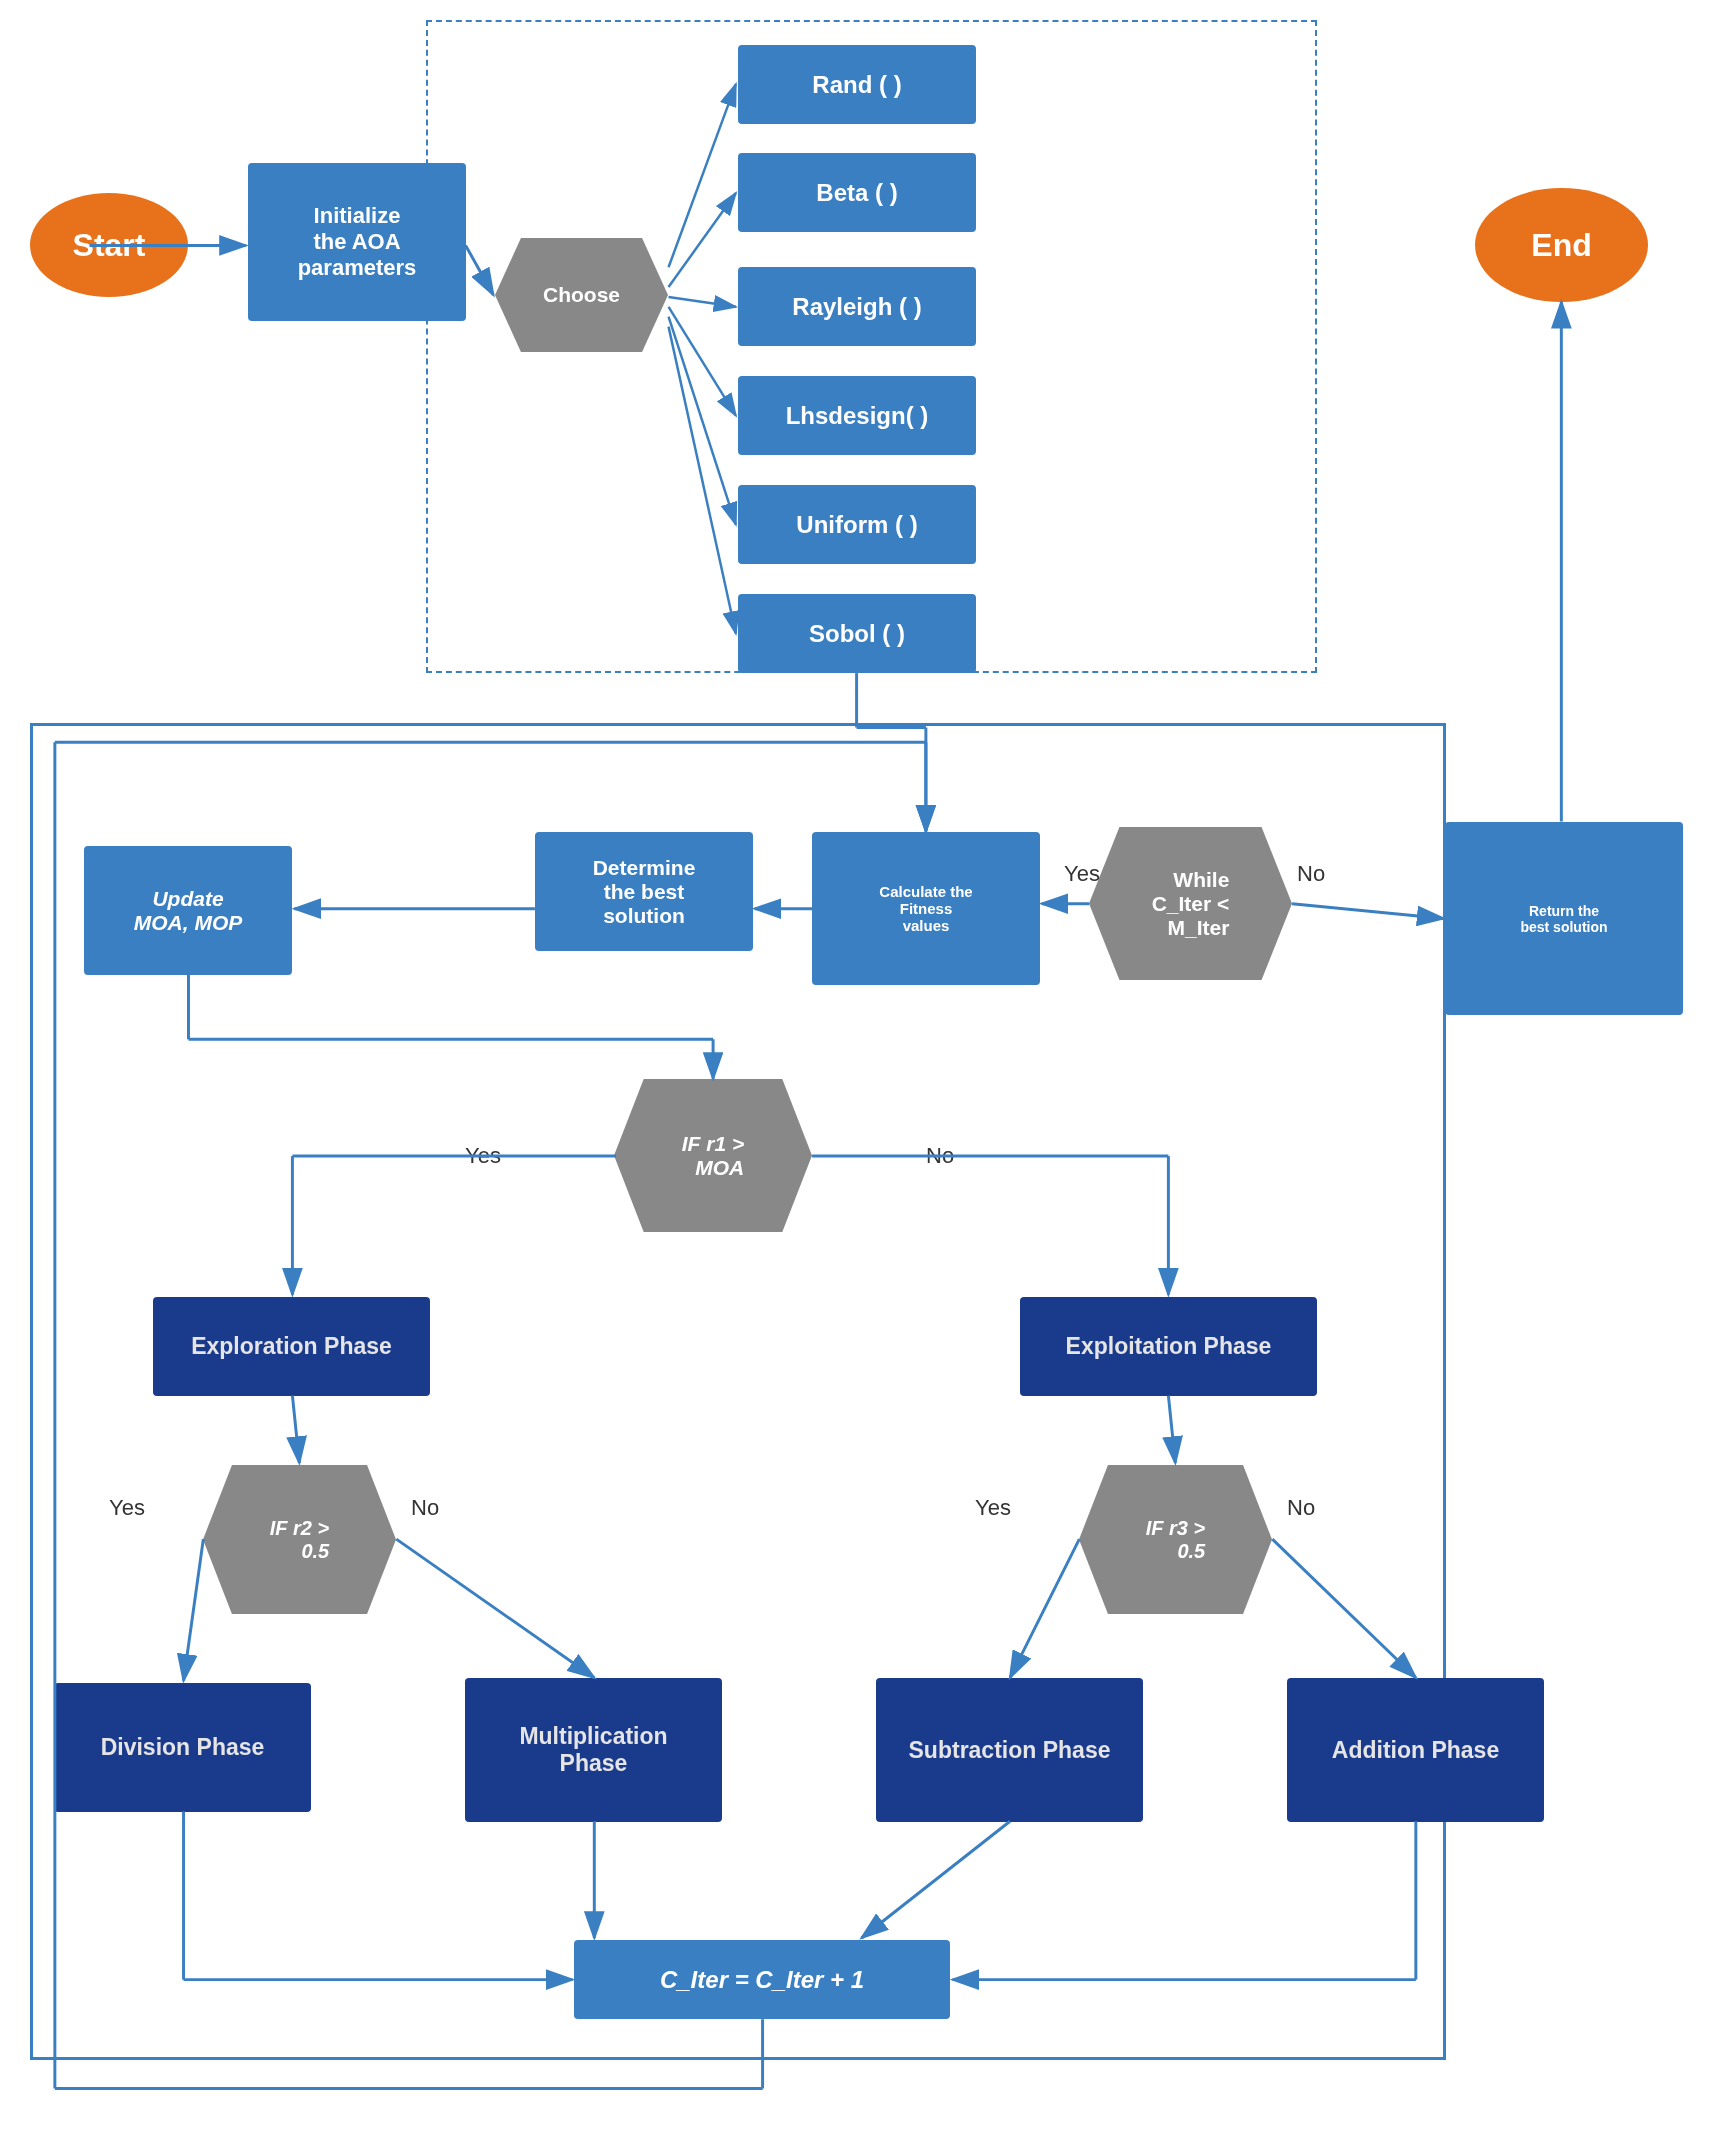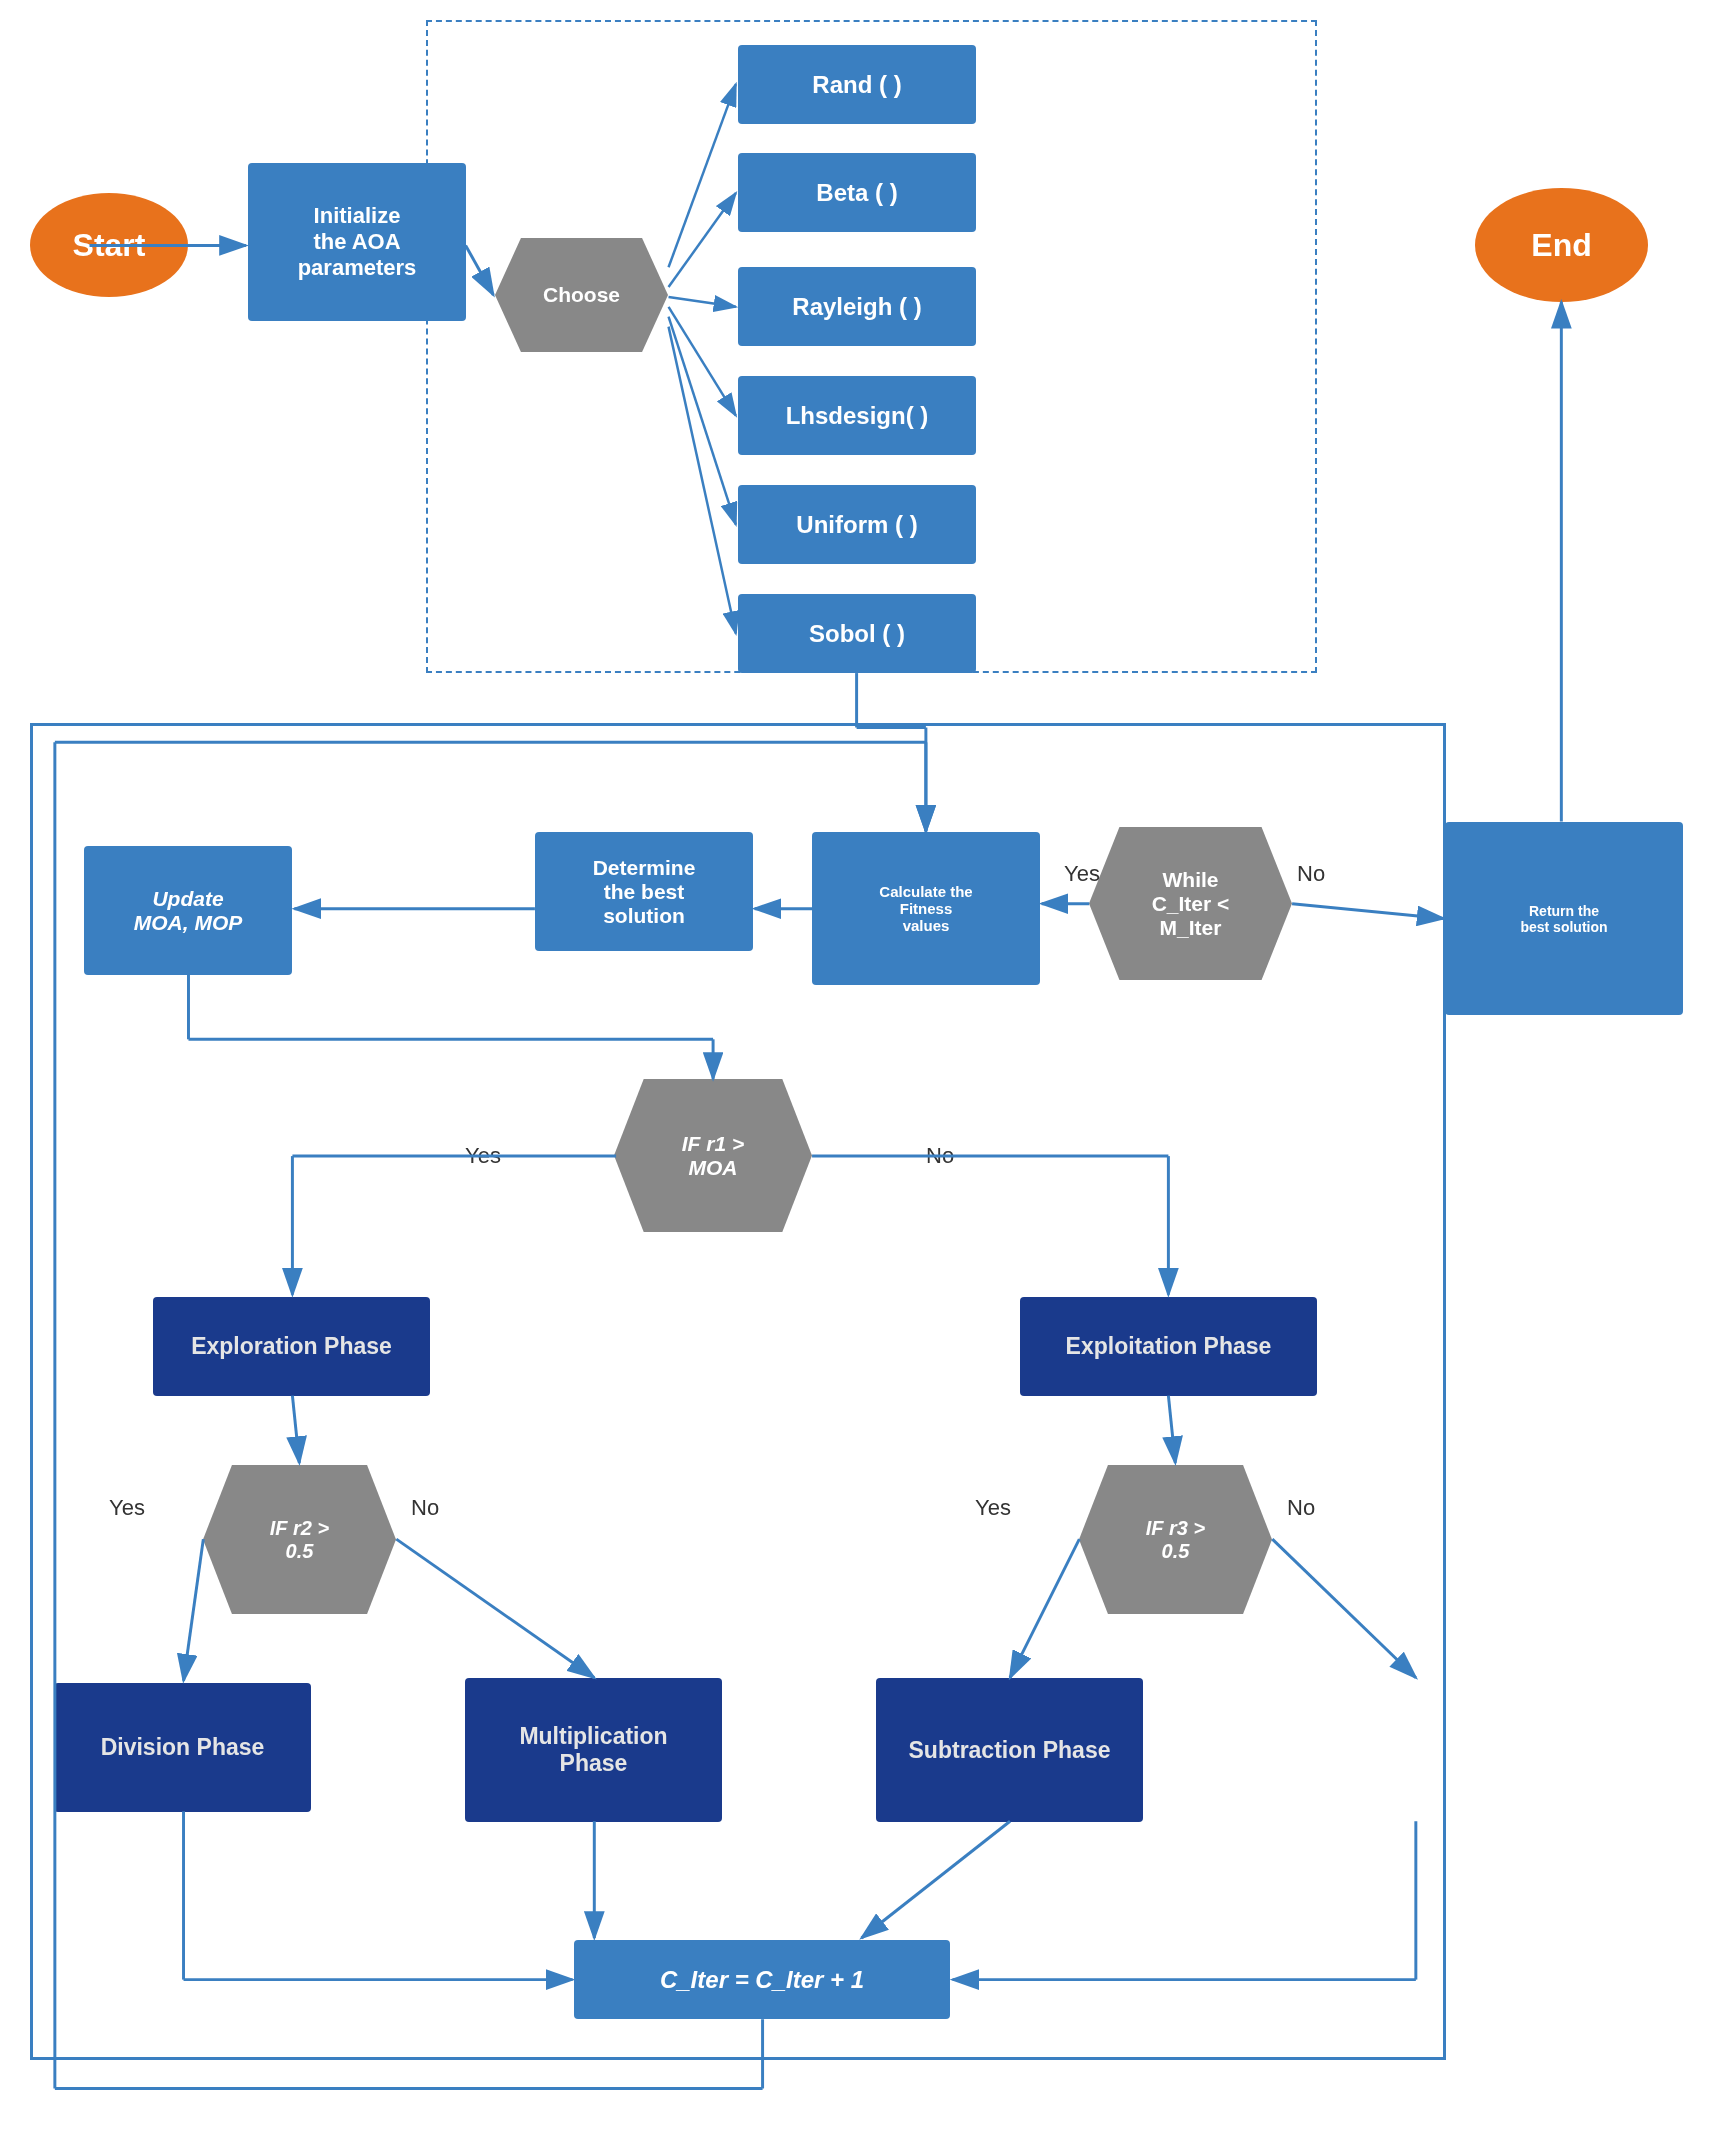--- a/index.html
+++ b/index.html
@@ -59,21 +59,21 @@
       font-weight: bold;
       position: absolute;
     }
 
     .hexagon {
       background: #888;
       color: #fff;
       display: flex;
       align-items: center;
       justify-content: center;
-      text-align: center;
+      text-align: right;
       font-weight: bold;
       position: absolute;
       clip-path: polygon(15% 0%, 85% 0%, 100% 50%, 85% 100%, 15% 100%, 0% 50%);
     }
 
     .dashed-box {
       position: absolute;
       border: 2.5px dashed #3a7fc1;
       background: transparent;
     }
@@ -198,20 +198,23 @@
 
   <div class="rect-dark-blue" style="width:257px; height:144px; left:465px; top:1678px; font-size:23px; border-radius:4px;">
     <span style="white-space:pre-line;">Multiplication
 Phase</span>
   </div>
 
   <div class="rect-dark-blue" style="width:267px; height:144px; left:876px; top:1678px; font-size:23px; border-radius:4px;">
     <span>Subtraction Phase</span>
   </div>
 
+  <div class="rect-dark-blue" style="width:257px; height:144px; left:1287px; top:1678px; font-size:23px; border-radius:4px;">
+    <span>Addition Phase</span>
+  </div>
 
   <div class="rect-blue" style="width:376px; height:79px; left:574px; top:1940px; font-size:24px; border-radius:4px; font-style:italic;">
     <span style="font-style:italic;">C_Iter = C_Iter + 1</span>
   </div>
 
   <div class="arrow-label" style="left:1064px; top:861px; font-style:normal; font-size:22px;"><span>Yes</span></div>
   <div class="arrow-label" style="left:1297px; top:861px; font-style:normal; font-size:22px;"><span>No</span></div>
   <div class="arrow-label" style="left:465px; top:1143px; font-style:normal; font-size:22px;"><span>Yes</span></div>
   <div class="arrow-label" style="left:926px; top:1143px; font-style:normal; font-size:22px;"><span>No</span></div>
   <div class="arrow-label" style="left:109px; top:1495px; font-style:normal; font-size:22px;"><span>Yes</span></div>

